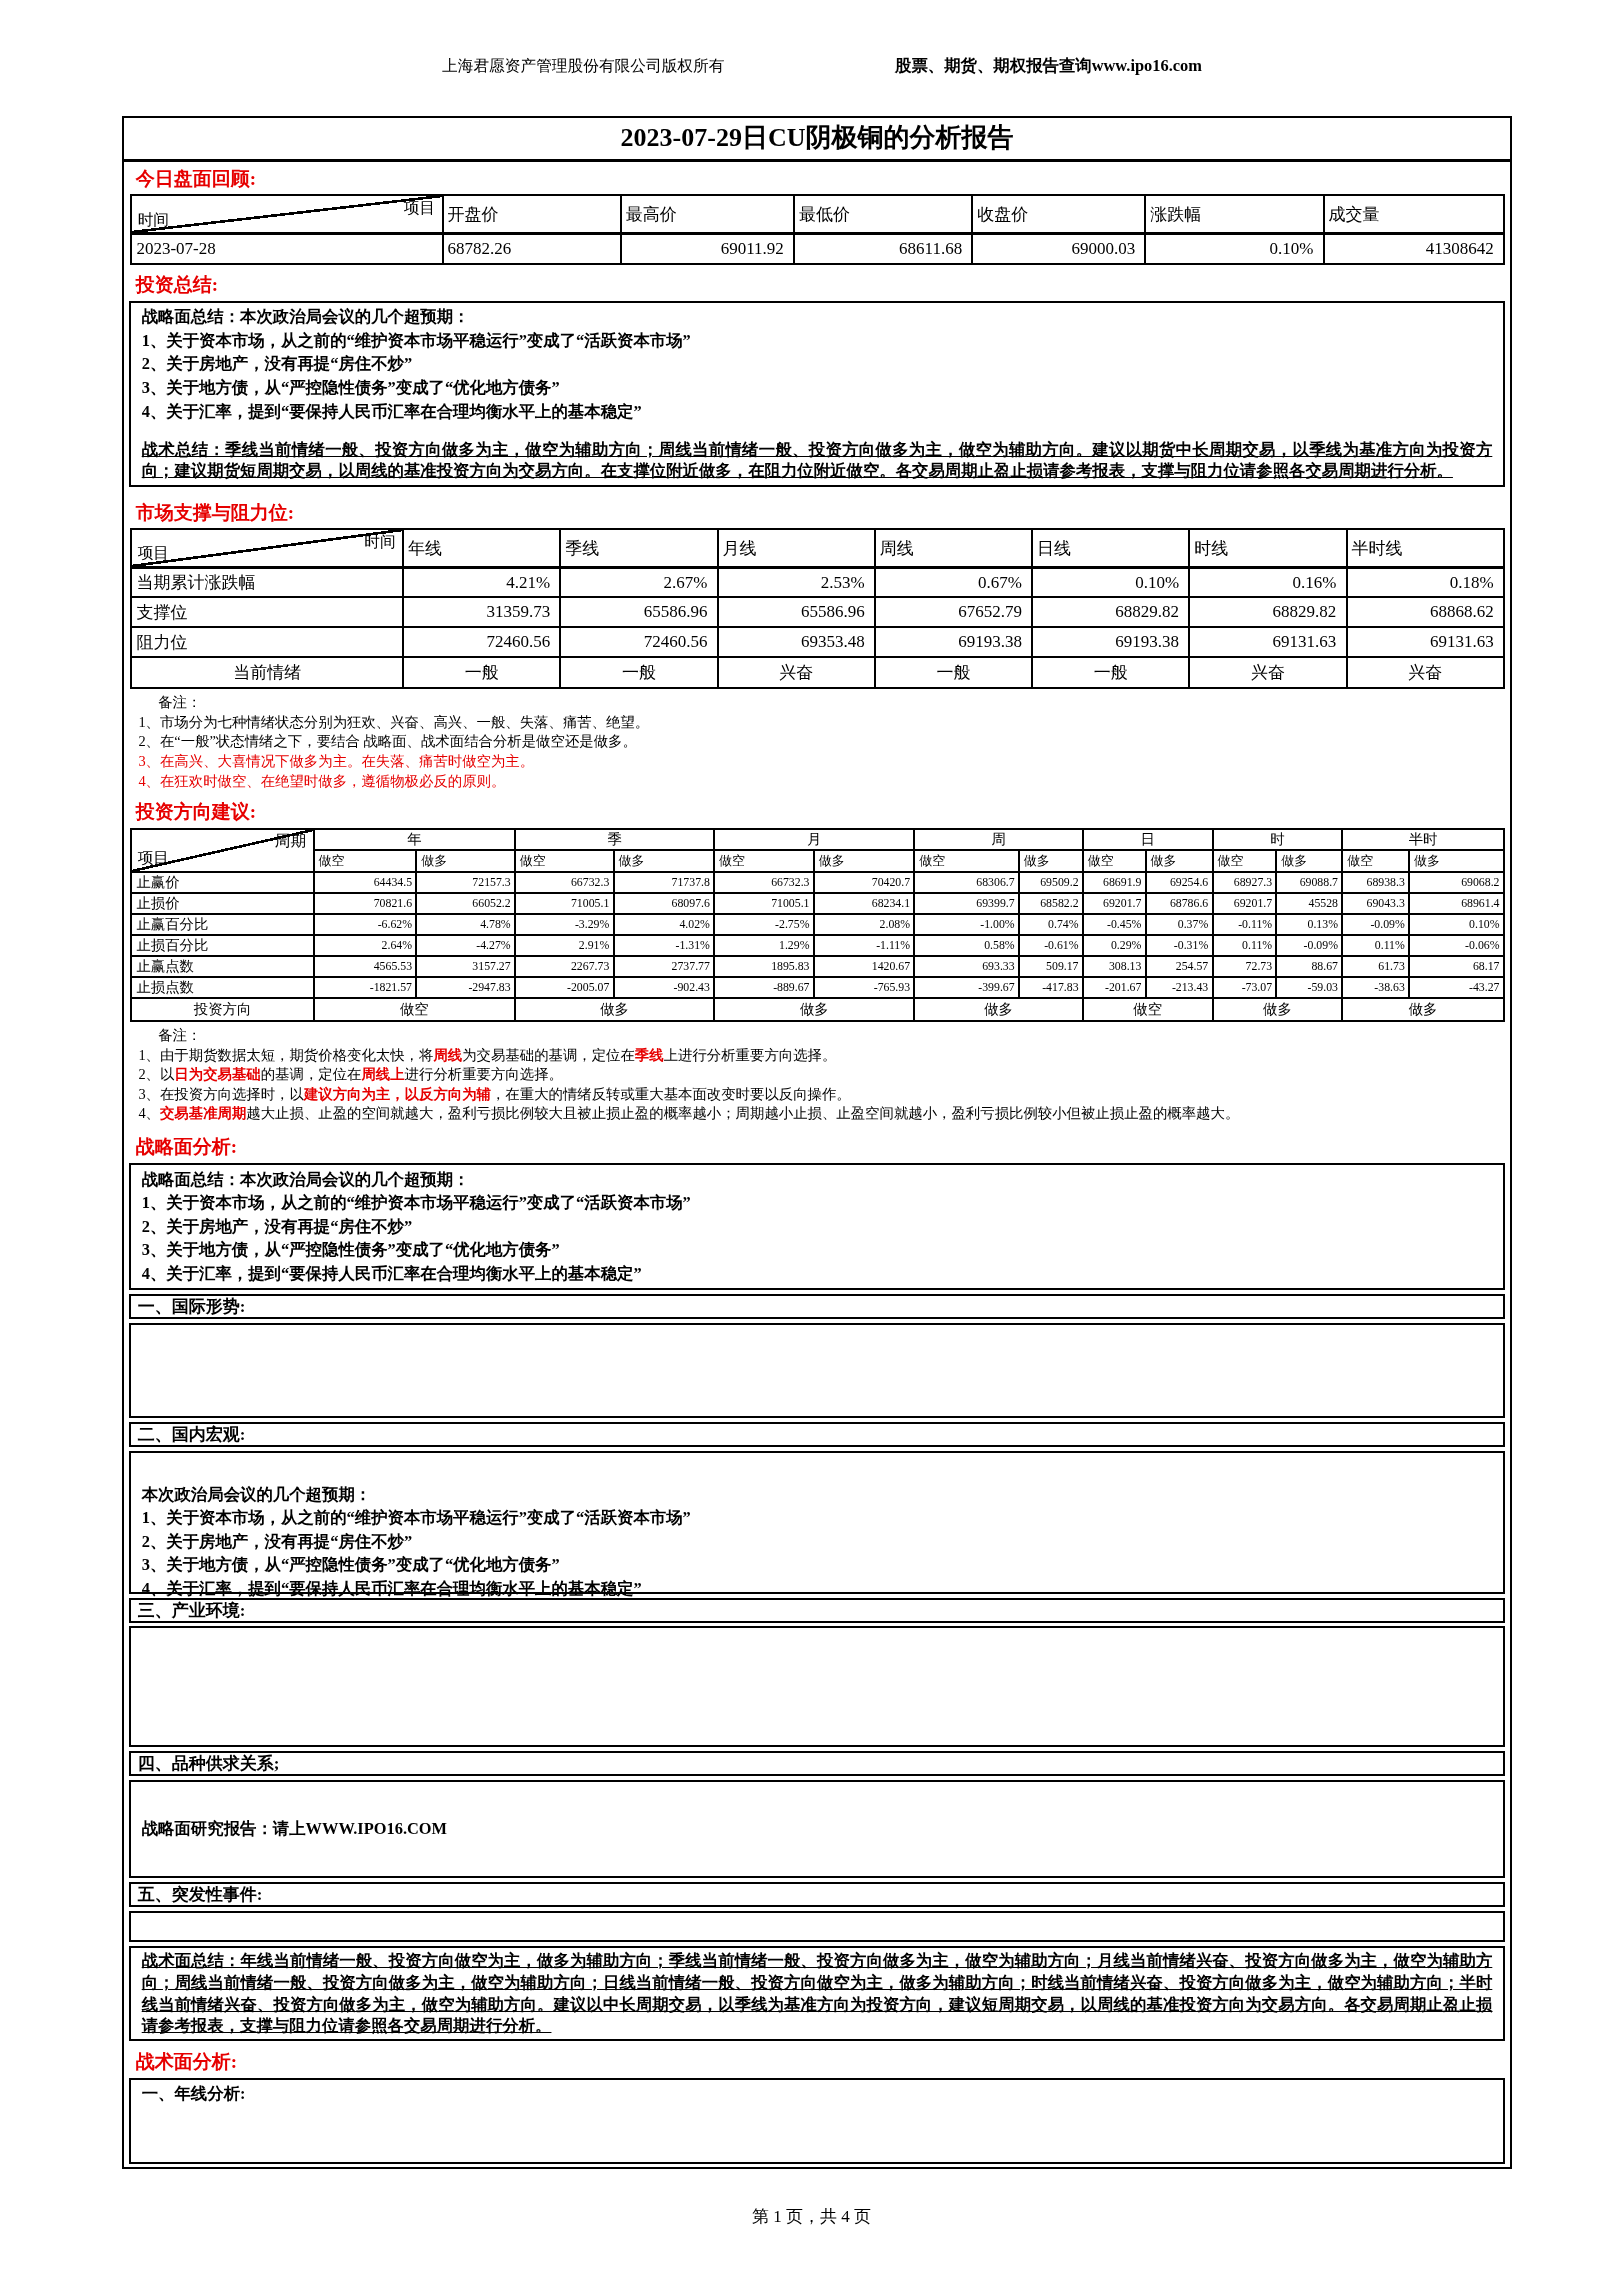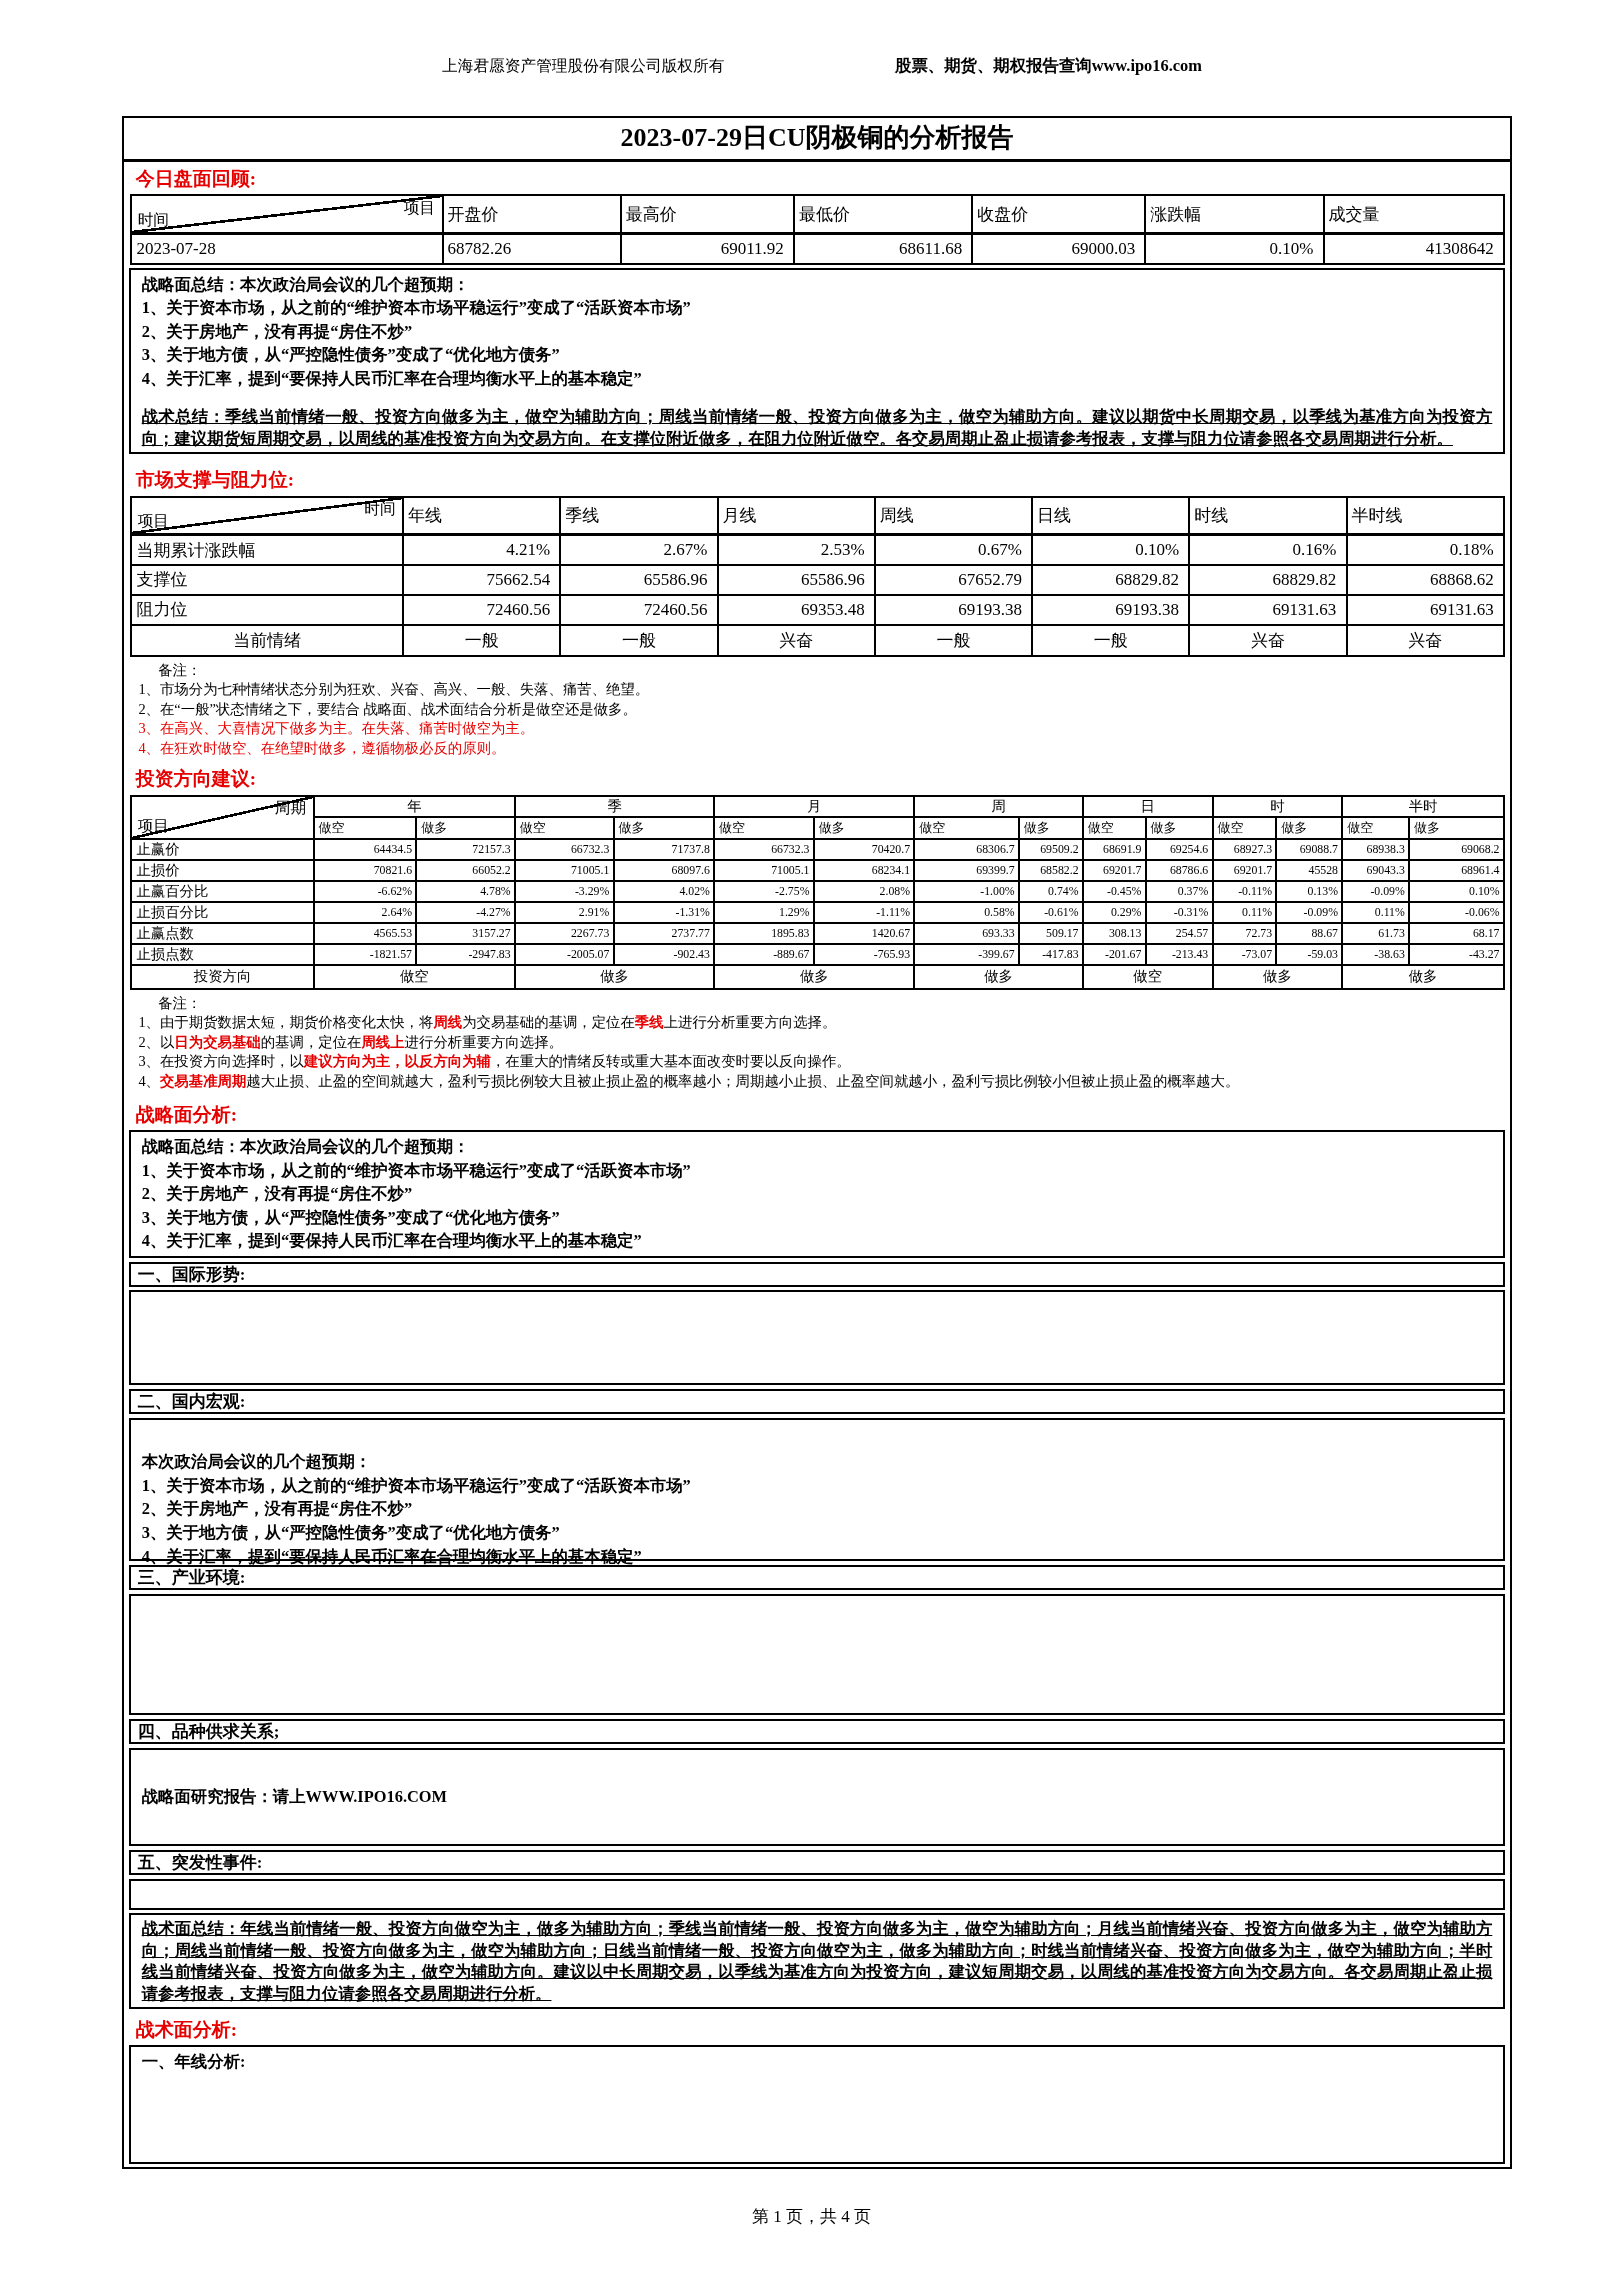--- a/index.html
+++ b/index.html
@@ -95,20 +95,21 @@
           <td class="lbl">68782.26</td>
           <td class="num">69011.92</td>
           <td class="num">68611.68</td>
           <td class="num">69000.03</td>
           <td class="num">0.10%</td>
           <td class="num">41308642</td>
         </tr>
       </tbody>
     </table>
 
+    <div class="redh">投资总结:</div>
     <div class="box pad" style="margin-bottom:9.2px;">
       <div class="btext">战略面总结：本次政治局会议的几个超预期：</div>
       <div class="btext">1、关于资本市场，从之前的“维护资本市场平稳运行”变成了“活跃资本市场”</div>
       <div class="btext">2、关于房地产，没有再提“房住不炒”</div>
       <div class="btext">3、关于地方债，从“严控隐性债务”变成了“优化地方债务”</div>
       <div class="btext">4、关于汇率，提到“要保持人民币汇率在合理均衡水平上的基本稳定”</div>
       <div class="spacer24"></div>
       <div class="ptext">战术总结：季线当前情绪一般、投资方向做多为主，做空为辅助方向；周线当前情绪一般、投资方向做多为主，做空为辅助方向。建议以期货中长周期交易，以季线为基准方向为投资方向；建议期货短周期交易，以周线的基准投资方向为交易方向。在支撑位附近做多，在阻力位附近做空。各交易周期止盈止损请参考报表，支撑与阻力位请参照各交易周期进行分析。</div>
     </div>
 
@@ -145,21 +146,21 @@
           <td class="num">4.21%</td>
           <td class="num">2.67%</td>
           <td class="num">2.53%</td>
           <td class="num">0.67%</td>
           <td class="num">0.10%</td>
           <td class="num">0.16%</td>
           <td class="num">0.18%</td>
         </tr>
         <tr class="drow">
           <td class="lbl">支撑位</td>
-          <td class="num">75662.54</td>
+          <td class="num">31359.73</td>
           <td class="num">65586.96</td>
           <td class="num">65586.96</td>
           <td class="num">67652.79</td>
           <td class="num">68829.82</td>
           <td class="num">68829.82</td>
           <td class="num">68868.62</td>
         </tr>
         <tr class="drow">
           <td class="lbl">阻力位</td>
           <td class="num">72460.56</td>

